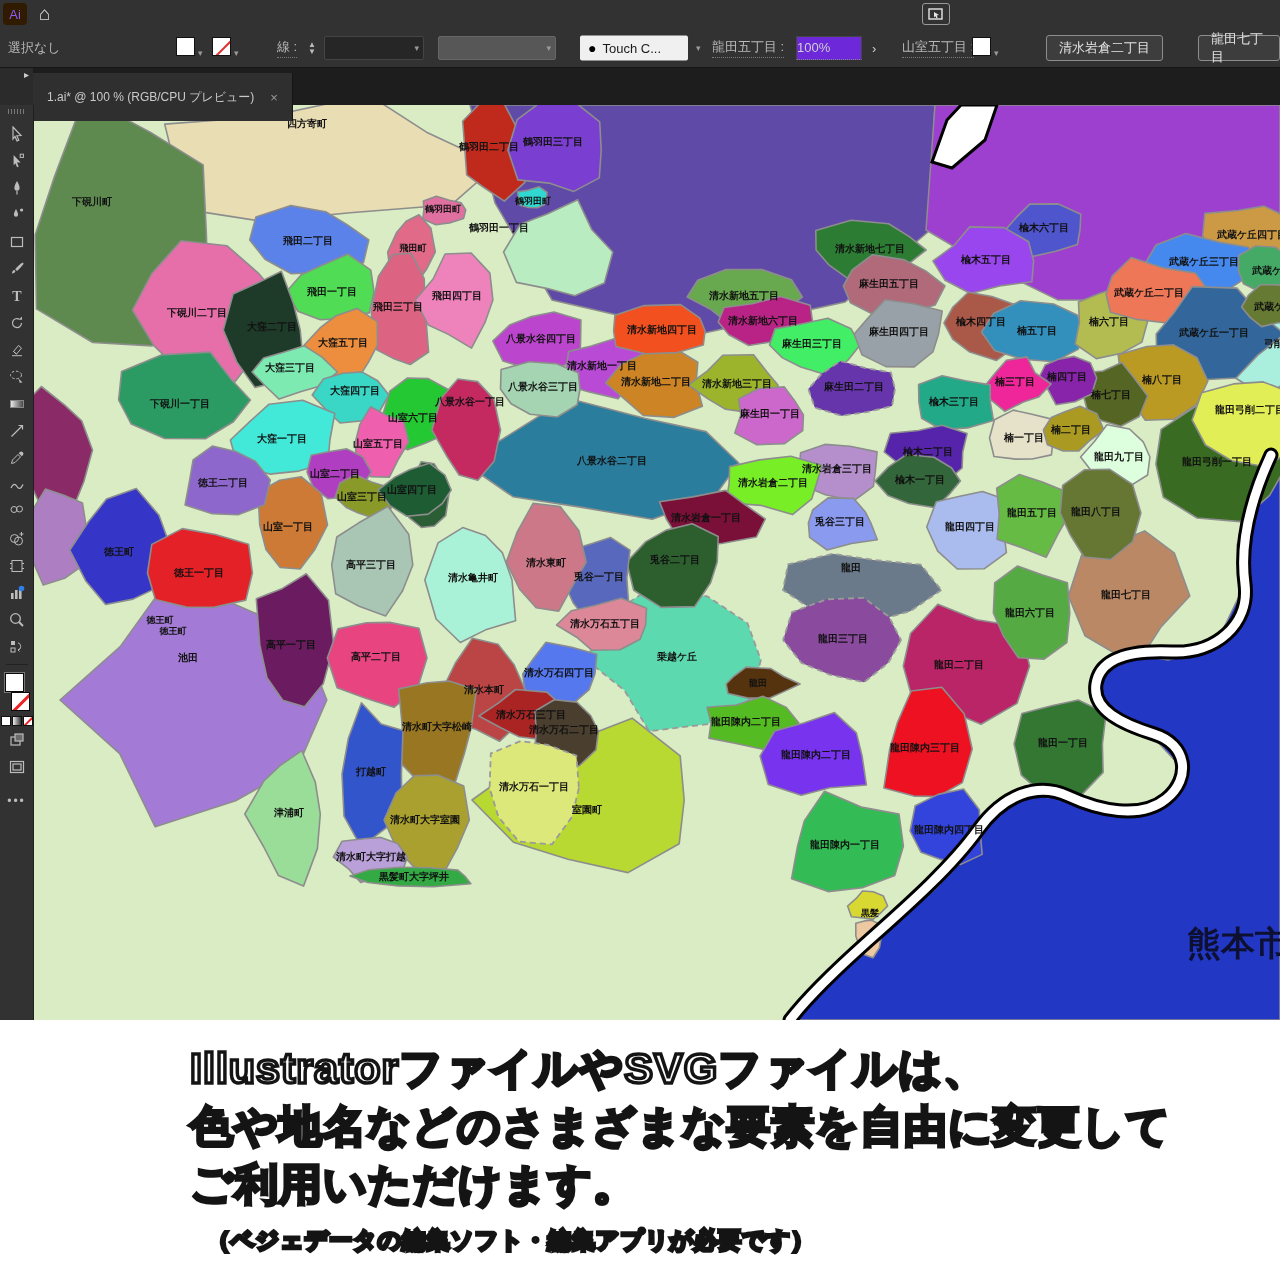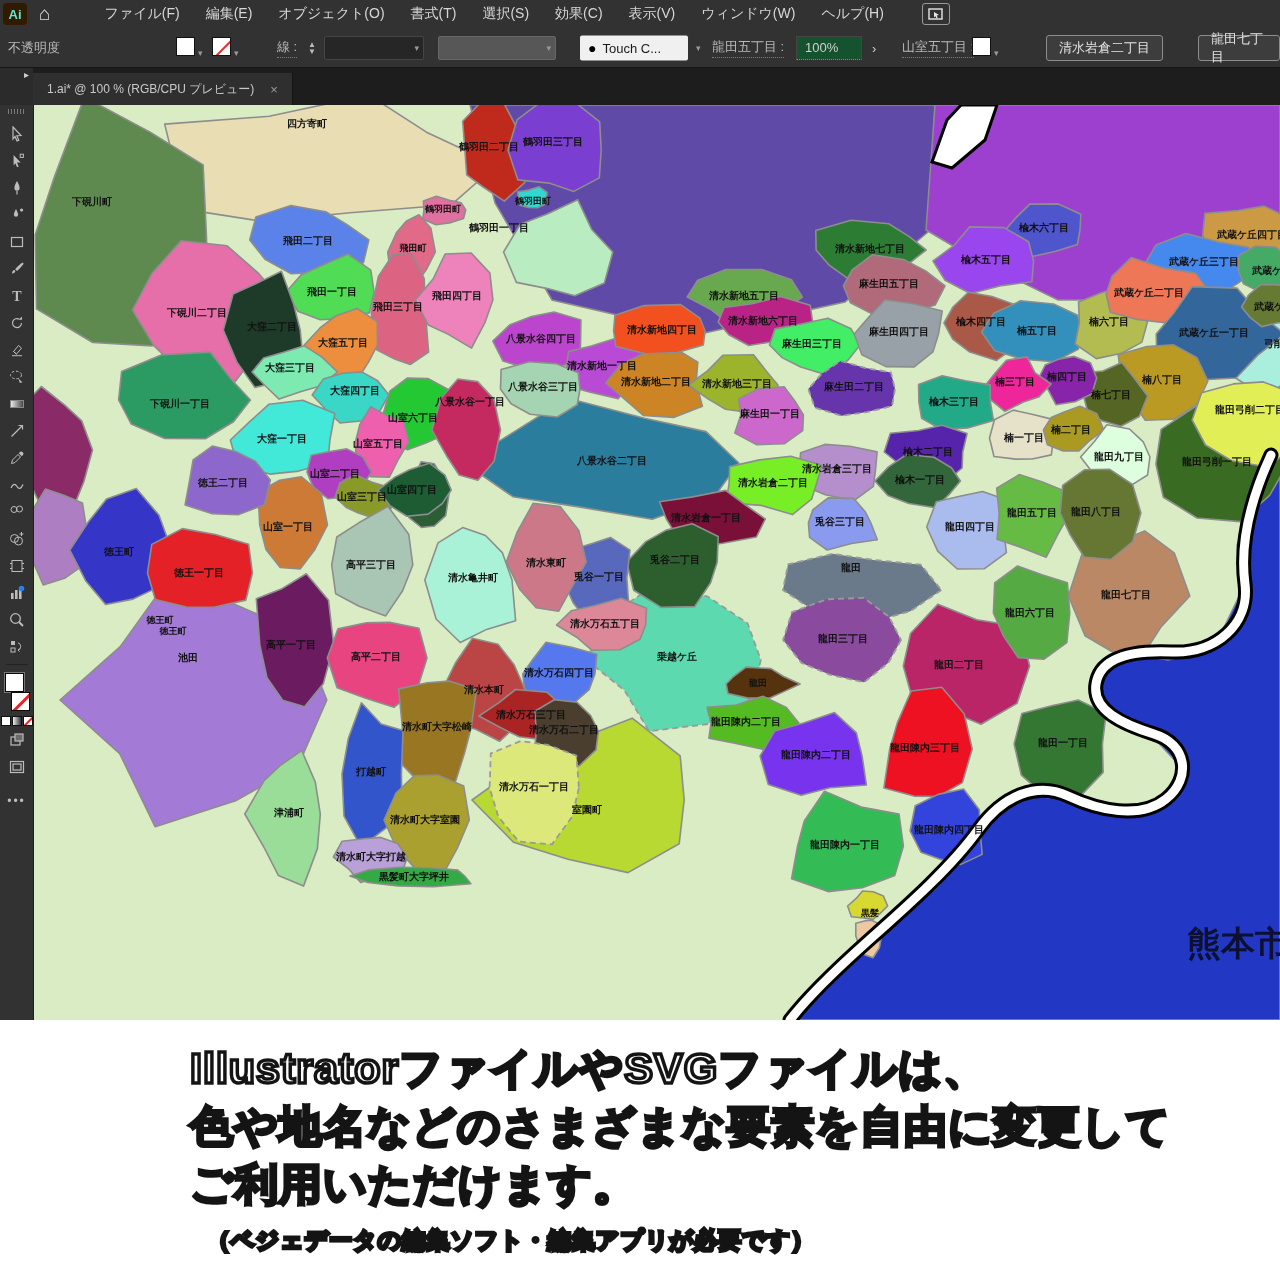--- a/index.html
+++ b/index.html
@@ -1,51 +1,51 @@
 <!DOCTYPE html>
 <html><head>
 <meta charset="utf-8">
 <style>
   html,body{margin:0;padding:0;background:#fff;width:1280px;height:1280px;overflow:hidden;
     font-family:"Liberation Sans",sans-serif;position:relative}
   
   .menu-bar{position:absolute;left:0;top:0;width:1280px;height:28px;background:#323232;
     display:flex;align-items:center;border-bottom:1px solid #1c1c1c;z-index:5}
-  .ai-logo{width:24px;height:22px;margin-left:3px;background:#301a00;color:#5eead4;font-weight:bold;
+  .ai-logo{width:24px;height:22px;margin-left:3px;background:#301a00;color:#8b5cf6;font-weight:normal;
     font-size:13px;display:flex;align-items:center;justify-content:center;border-radius:4px}
   .home-icon{color:#d8d8d8;font-size:19px;margin:0 14px 0 12px;line-height:22px}
   #menu-items{display:flex;gap:26px;margin-left:40px}
   #menu-items span{color:#d6d6d6;font-size:14px;white-space:nowrap;cursor:default}
   .arrange-icon{margin-left:auto;margin-right:330px;width:26px;height:20px;border:1px solid #9a9a9a;
     border-radius:3px;display:flex;align-items:center;justify-content:center}
   
   .options-bar{position:absolute;left:0;top:28px;width:1280px;height:39px;background:#323232;
     border-bottom:1px solid #161616;z-index:5;color:#b9b9b9;font-size:13px}
   .options-bar *{box-sizing:border-box}
   .ob{position:absolute;top:50%;transform:translateY(-50%)}
   .u-dot{border-bottom:1px dotted #7a7a7a;padding-bottom:1px}
   .swatch{width:19px;height:19px;background:#fff;border:1px solid #111;display:inline-block}
   .chev{color:#9a9a9a;font-size:9px;margin-left:3px}
   .slash-sw{position:relative;overflow:hidden}
   .slash-sw:after{content:"";position:absolute;left:-3px;top:8px;width:30px;height:2px;background:#e03030;transform:rotate(-45deg)}
   .combo{height:24px;background:#262626;border:1px solid #454545;border-radius:2px;display:flex;align-items:center;justify-content:flex-end;padding:0 4px}
   .combo.disabled{background:#575757;border-color:#666}
   .touch-combo{height:25px;background:#f0f0f0;color:#1a1a1a;border-radius:2px;display:flex;align-items:center;padding:0 8px;gap:6px;font-size:13px}
   .touch-dot{font-size:14px;color:#000}
-  .opacity-field{width:66px;height:24px;background:#14532d;border:1px solid #454545;color:#cfcfcf;
-    display:flex;align-items:center;padding-left:8px;border-bottom:1px dotted #888}
+  .opacity-field{width:66px;height:24px;background:#6d28d9;border:1px solid #454545;color:#cfcfcf;
+    display:flex;align-items:center;border-bottom:1px dotted #888}
   .ai-btn{height:26px;border:1px solid #8d8d8d;border-radius:3px;background:#3d3d3d;color:#e4e4e4;
     display:flex;align-items:center;justify-content:center;font-size:13px;padding:0 12px}
   .stepper{display:flex;flex-direction:column;color:#bbb;font-size:8px;line-height:7px}
   
   .tab-bar{position:absolute;left:0;top:67px;width:1280px;height:38px;background:#1d1d1d;z-index:4}
   .tab-corner{position:absolute;left:0;top:0;width:33px;height:38px;background:#2b2b2b;color:#cfcfcf;
     font-size:10px;text-align:right;padding:2px 4px 0 0;box-sizing:border-box}
   .doc-tab{position:absolute;left:33px;top:6px;height:32px;background:#2f2f2f;color:#c9c9c9;font-size:12px;
-    display:flex;align-items:center;padding:0 14px;gap:16px;border-right:1px solid #141414}
+    display:flex;align-items:center;padding:8px 14px;gap:16px;border-right:1px solid #141414}
   .tab-close{color:#9a9a9a;font-size:13px}
   
   .toolbar{position:absolute;left:0;top:105px;width:33px;height:915px;background:#323232;
     border-right:1px solid #1f1f1f;z-index:4;display:flex;flex-direction:column;align-items:center}
   .tool-dots{width:18px;height:5px;margin:4px 0 6px 0;
     background:repeating-linear-gradient(90deg,#7a7a7a 0 1px,transparent 1px 3px)}
   .tool{width:26px;height:27px;display:flex;align-items:center;justify-content:center}
   .tool svg{display:block}
   .tb-div{width:22px;height:1px;background:#222;margin:4px 0}
   .fs-block{position:relative;width:26px;height:38px;margin-top:4px}
@@ -68,41 +68,30 @@
     -webkit-text-stroke:3.5px #141414;letter-spacing:1px}
   .cap-big{font-size:43px}
   .cap-small{font-size:23px;left:207px}
 </style>
 </head>
 <body>
 
 <div class="menu-bar">
   <div class="ai-logo">Ai</div>
   <div class="home-icon">⌂</div>
-  <div id="menu-items">
-      <span>ファイル(F)</span>
-      <span>編集(E)</span>
-      <span>オブジェクト(O)</span>
-      <span>書式(T)</span>
-      <span>選択(S)</span>
-      <span>効果(C)</span>
-      <span>表示(V)</span>
-      <span>ウィンドウ(W)</span>
-      <span>ヘルプ(H)</span>
-    </div>
   <div class="arrange-icon">
     <svg width="16" height="13" viewBox="0 0 16 13">
       <rect x="1" y="1" width="13" height="10" fill="none" stroke="#e6e6e6" stroke-width="1.4"></rect>
       <path d="M6 4l5 3-2.3.4 1 2.2-1.4.6-1-2.2L6 9.6z" fill="#e6e6e6"></path>
     </svg>
   </div>
 </div>
 
 <div class="options-bar">
-  <span class="ob" style="left:8px">不透明度</span>
+  <span class="ob" style="left:8px">選択なし</span>
   <span class="ob" style="left:176px"><span class="swatch"></span><span class="chev">▾</span></span>
   <span class="ob" style="left:212px"><span class="swatch slash-sw"></span><span class="chev">▾</span></span>
   <span class="ob u-dot" style="left:277px">線 :</span>
   <span class="ob stepper" style="left:308px">
       <span>▲</span>
       <span>▼</span>
     </span>
   <div class="ob combo" style="left:324px;width:100px">
       <span class="chev">▾</span>
     </div>

